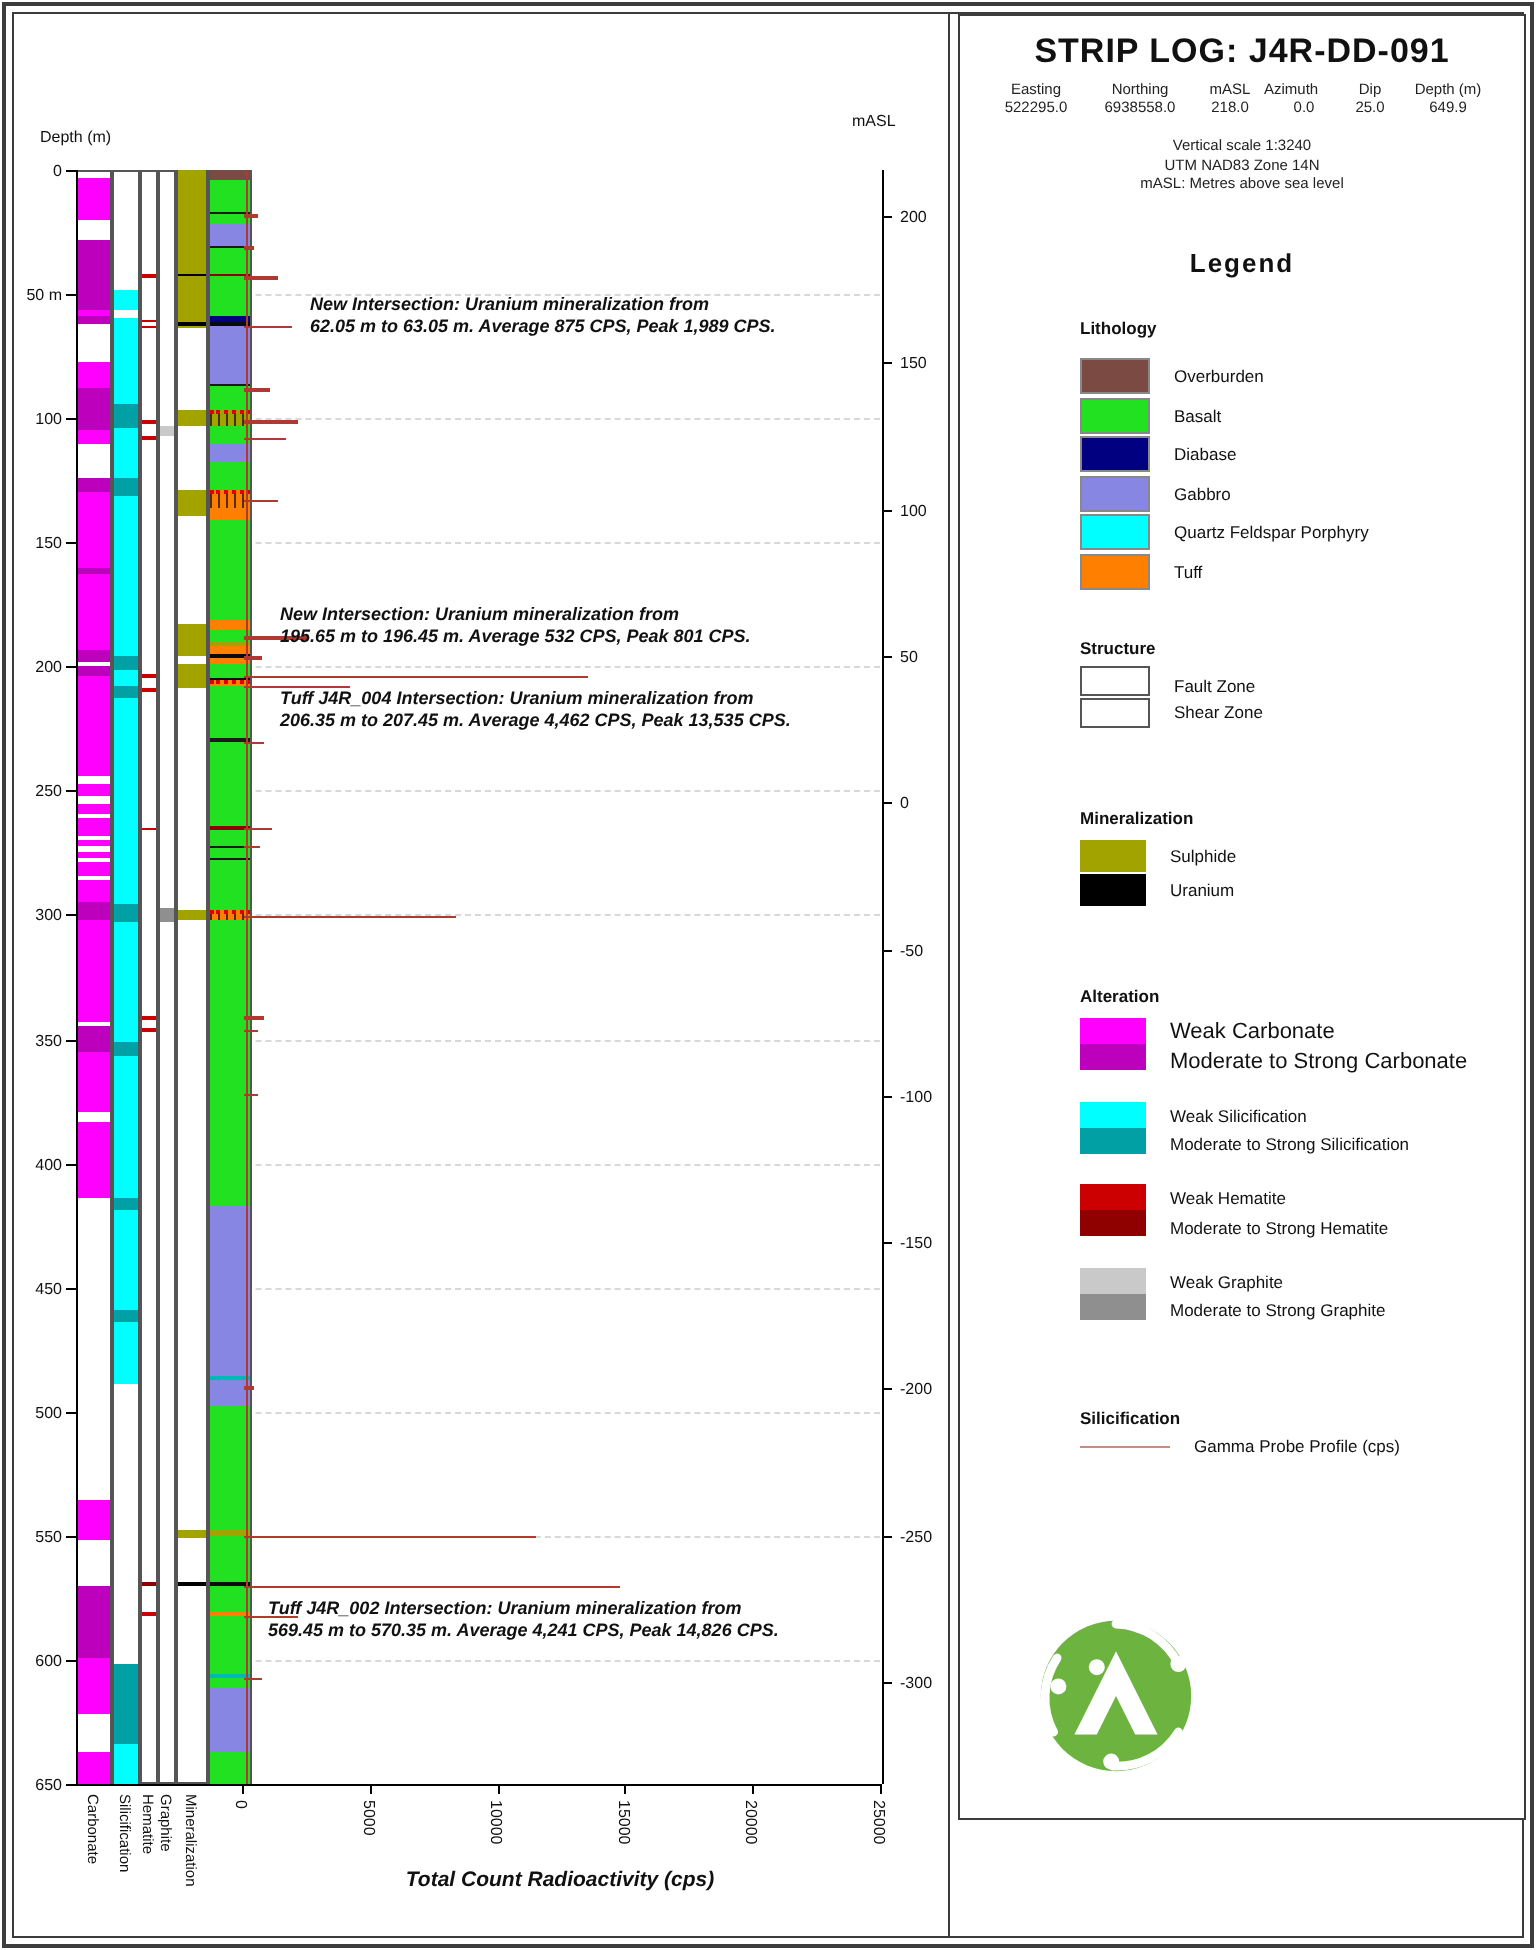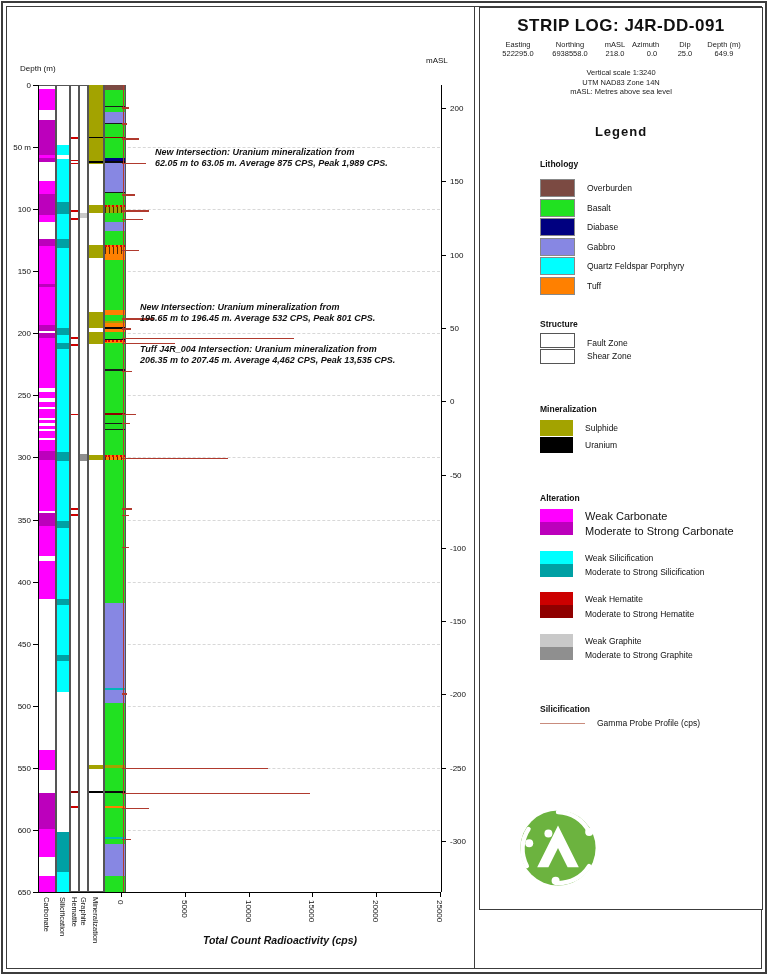--- a/index.html
+++ b/index.html
@@ -291,20 +291,22 @@
       <div class="vtext" style="position: absolute; left: 58px; top: 897px; font-size: 7.5px;">Silicification</div>
       <div class="vtext" style="position: absolute; left: 69.5px; top: 897px; font-size: 7.5px;">Hematite</div>
       <div class="vtext" style="position: absolute; left: 78.5px; top: 897px; font-size: 7.5px;">Graphite</div>
       <div class="vtext" style="position: absolute; left: 91px; top: 897px; font-size: 7.5px;">Mineralization</div>
       <div class="ann" style="position: absolute; left: 155px; top: 147px;">New Intersection: Uranium mineralization from
 62.05 m to 63.05 m. Average 875 CPS, Peak 1,989 CPS.</div>
       <div class="ann" style="position: absolute; left: 140px; top: 302px;">New Intersection: Uranium mineralization from
 195.65 m to 196.45 m. Average 532 CPS, Peak 801 CPS.</div>
       <div class="ann" style="position: absolute; left: 140px; top: 344px;">Tuff J4R_004 Intersection: Uranium mineralization from
 206.35 m to 207.45 m. Average 4,462 CPS, Peak 13,535 CPS.</div>
+      <div class="ann" style="position: absolute; left: 134px; top: 799px;">Tuff J4R_002 Intersection: Uranium mineralization from
+569.45 m to 570.35 m. Average 4,241 CPS, Peak 14,826 CPS.</div>
     </div>
 
   <div id="panel">
     <div id="panelTitle">STRIP LOG: J4R-DD-091</div>
     <div class="inforow" style="top:32px;font-weight:normal;" id="infoHeaders">
         <div style="width: 48px; text-align: center;">Easting</div>
         <div style="width: 56px; text-align: center;">Northing</div>
         <div style="width: 34px; text-align: center;">mASL</div>
         <div style="width: 40px; ">Azimuth</div>
         <div style="width: 26px; text-align: center;">Dip</div>

